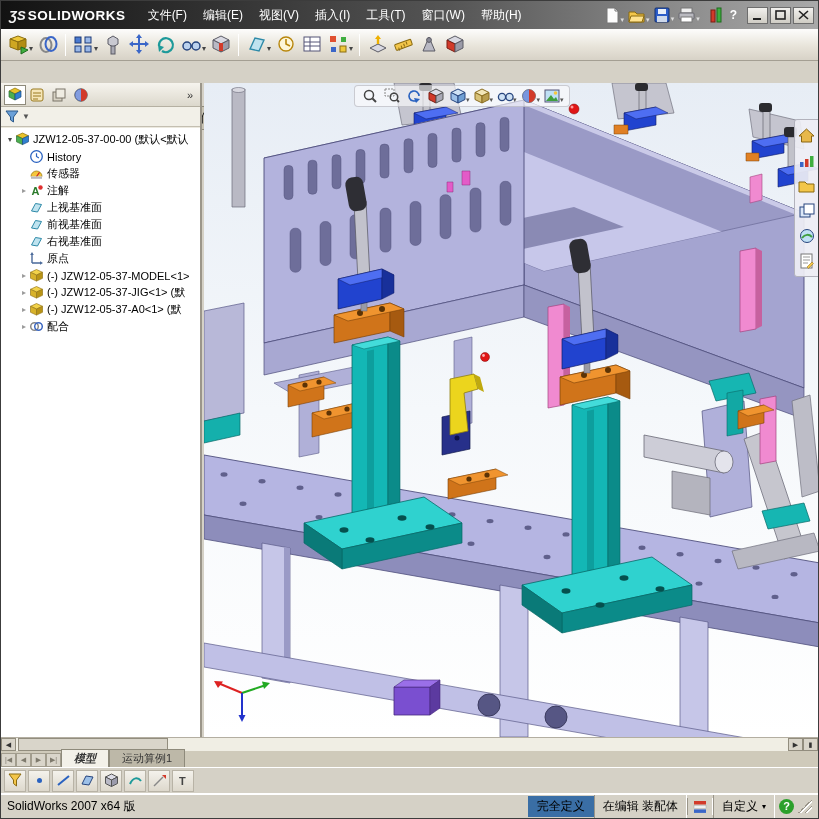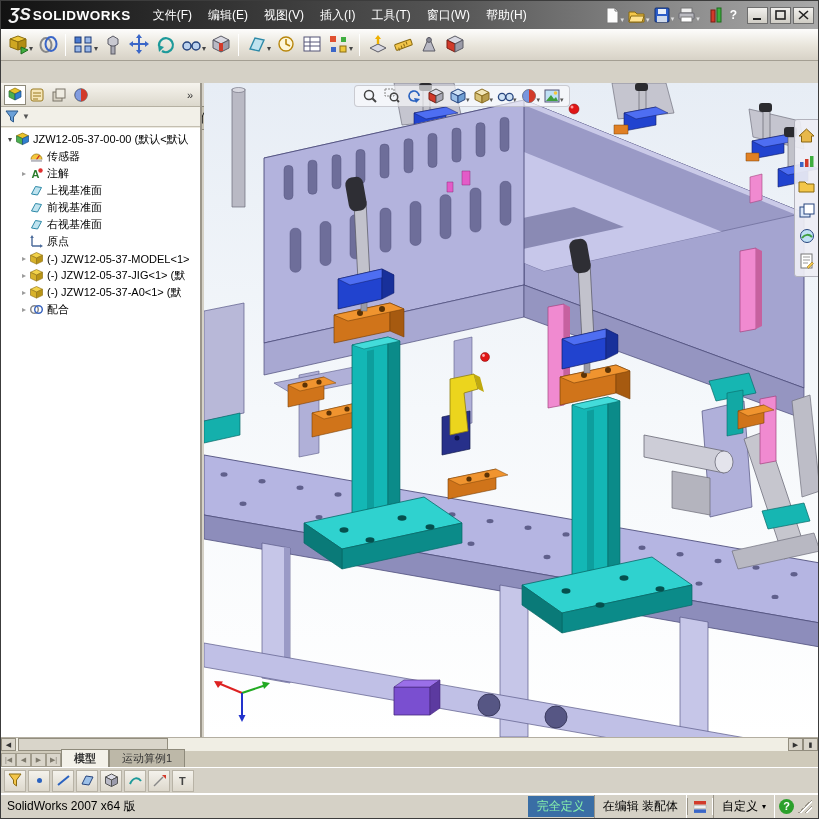--- a/index.html
+++ b/index.html
@@ -4,21 +4,21 @@
 <style>
   html,body{margin:0;padding:0;background:#555;}
   *{box-sizing:border-box;}
   .window{position:relative;width:819px;height:819px;background:#d5d1c6;
     font-family:"Liberation Sans","DejaVu Sans",sans-serif;overflow:hidden;
     border:1px solid #3c3c3c;outline:1px solid #8c8c94;}
   
   .titlebar{position:absolute;left:0;top:0;right:0;height:28px;
     background:linear-gradient(90deg,#121212,#2d2d2d 22%,#555 55%,#8a8a8a 82%,#a9a9a9);
     display:flex;align-items:center;color:#fff;padding:0 4px;}
-  .logo3s{font-size:17px;font-weight:bold;font-style:italic;color:#f4f4f4;margin:0 2px 0 4px;}
+  .logo3s{font-size:13px;font-weight:bold;font-style:italic;color:#f4f4f4;margin:0 2px 0 4px;}
   .brand{font-size:13.5px;font-weight:bold;letter-spacing:.5px;margin-right:14px;}
   .menus{display:flex;align-items:center;}
   .menu-item{font-size:12px;padding:4px 8px;cursor:default;white-space:nowrap;}
   .tb-grow{flex:1;}
   .qbtn{display:flex;align-items:flex-end;margin:0 2px;}
   .qbtn svg{display:block;}
   .qcaret{font-size:7px;color:#ddd;margin-left:1px;}
   .winbtn{width:21px;height:17px;background:linear-gradient(#f2f1ee,#cfccc4);
     border:1px solid #6d6d6d;margin-left:2px;display:flex;align-items:center;justify-content:center;}
   
@@ -61,30 +61,30 @@
   .tpbtn{width:21px;height:21px;display:flex;align-items:center;justify-content:center;margin:2px 0;}
   
   .hscroll{position:absolute;left:0;top:736px;right:0;height:14px;background:#f0eee4;border-top:1px solid #b3aea1;display:flex;}
   .sbtn{width:15px;height:13px;background:#d9d5ca;border:1px solid #928d7e;font-size:7px;color:#333;
     display:flex;align-items:center;justify-content:center;flex:none;}
   .sthumb{width:150px;height:13px;background:#d9d5ca;border:1px solid #928d7e;margin-left:2px;}
   .doctabs{position:absolute;left:0;top:750px;right:0;height:16px;background:#cfcaba;display:flex;align-items:flex-end;}
   .navb{width:15px;height:14px;font-size:7px;color:#7e7a6d;background:#d9d5ca;border:1px solid #a29d8e;
     display:flex;align-items:center;justify-content:center;flex:none;}
   .dtab{font-size:11px;padding:1px 12px 1px;border:1px solid #8e8a7b;border-bottom:none;background:#bdb8a8;color:#333;}
-  .dtab.active{background:#f3f1e9;font-weight:bold;}
+  .dtab.active{background:#f3f1e9;font-weight:bold;font-style:italic;}
   .selfilter{position:absolute;left:0;top:766px;right:0;height:26px;background:#d5d1c6;
     border-top:1px solid #fff;display:flex;align-items:center;padding:0 3px;}
   .fbtn{width:22px;height:22px;display:flex;align-items:center;justify-content:center;border:1px solid #b8b3a6;
     background:linear-gradient(#f4f2ec,#ddd8cc);margin-right:2px;}
   
   .statusbar{position:absolute;left:0;top:792px;right:0;bottom:0;background:#d5d1c6;border-top:1px solid #fff;
     box-shadow:inset 0 1px 0 #fff;display:flex;align-items:center;font-size:12px;color:#000;padding:0 6px;}
   .sseg{border-left:1px solid #9a9589;border-right:1px solid #fff;padding:3px 8px;display:flex;align-items:center;white-space:nowrap;}
-  .chip-blue{background:#3a6ea5;color:#86efac;padding:2px 9px;font-size:12px;}
+  .chip-blue{background:#3a6ea5;color:#000000;padding:2px 9px;font-size:12px;}
   .grip{width:14px;height:14px;margin-left:4px;
     background:linear-gradient(135deg,transparent 50%,#9a9589 50%,#9a9589 55%,#fff 55%,#fff 62%,transparent 62%,transparent 72%,#9a9589 72%,#9a9589 77%,#fff 77%,#fff 84%,transparent 84%);}
 </style>
 </head>
 <body>
 
 <div class="window">
 
   <div class="titlebar">
     <span class="logo3s">ƷS</span>
@@ -340,20 +340,29 @@
     <div class="tree">
       <div class="trow">
         <span class="tarrow" style="color:#444">▾</span>
         <svg class="ticon" width="15" height="15">
             <polygon points="7.5,1 13.5,3.8 7.5,6.6 1.5,3.8" fill="#e8c22a" stroke="#8a6d00" stroke-width=".7"></polygon>
             <polygon points="1.5,3.8 7.5,6.6 7.5,12.6 1.5,9.8" fill="#4caf50" stroke="#2e6b30" stroke-width=".7"></polygon>
             <polygon points="13.5,3.8 7.5,6.6 7.5,12.6 13.5,9.8" fill="#2f7fd0" stroke="#1a4c80" stroke-width=".7"></polygon>
           </svg>
         <span>JZW12-05-37-00-00 (默认&lt;默认</span>
       </div>
+      <div class="trow">
+          <span class="tindent"></span>
+          <span class="tarrow"></span>
+        <svg class="ticon" width="15" height="15">
+            <circle cx="7.5" cy="7.5" r="5.8" fill="#fff" stroke="#2a62c0" stroke-width="1.3"></circle>
+            <path d="M7.5 4.2v3.3l2.4 1.5" stroke="#2a62c0" stroke-width="1.2" fill="none"></path>
+          </svg>
+        <span>History</span>
+        </div>
       <div class="trow">
           <span class="tindent"></span>
           <span class="tarrow"></span>
         <svg class="ticon" width="15" height="15">
             <path d="M2 10.5a5.5 5.5 0 0 1 11 0" fill="#f5c73d" stroke="#9a7a10" stroke-width=".8"></path>
             <line x1="7.5" y1="10.5" x2="10.5" y2="6.3" stroke="#c22" stroke-width="1.2"></line>
             <rect x="2" y="10.5" width="11" height="2.3" fill="#b8b8c0"></rect>
           </svg>
         <span>传感器</span>
         </div>

